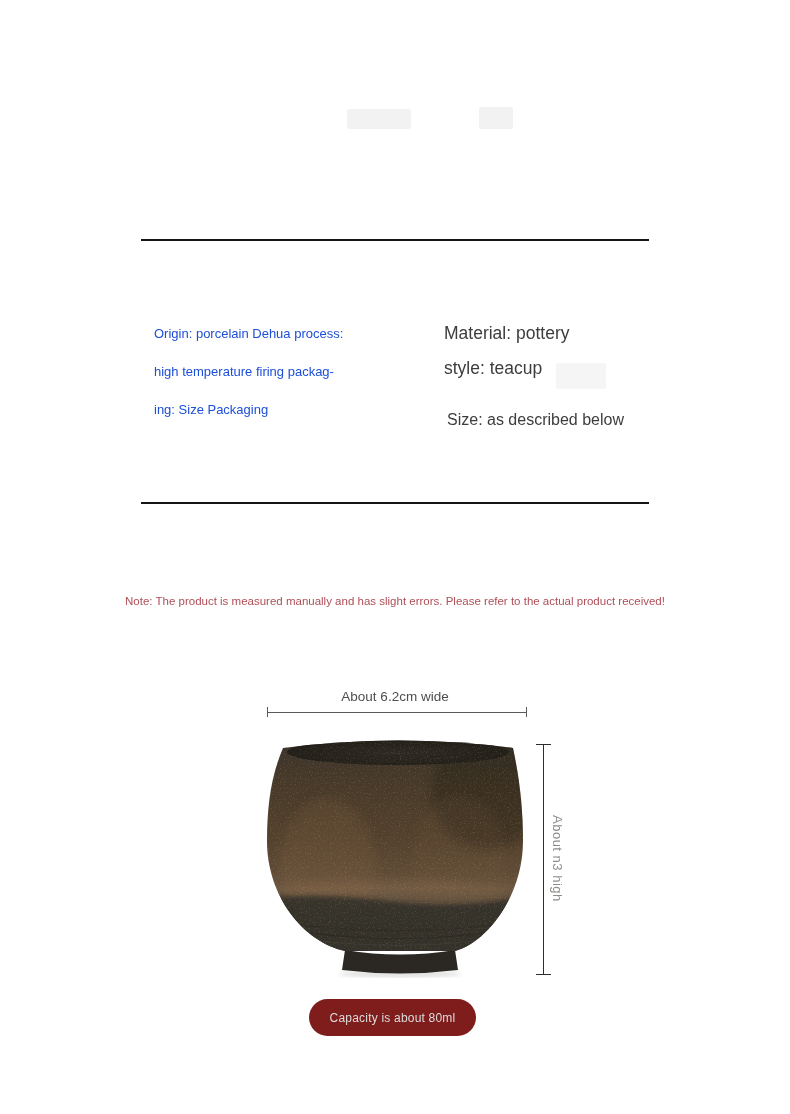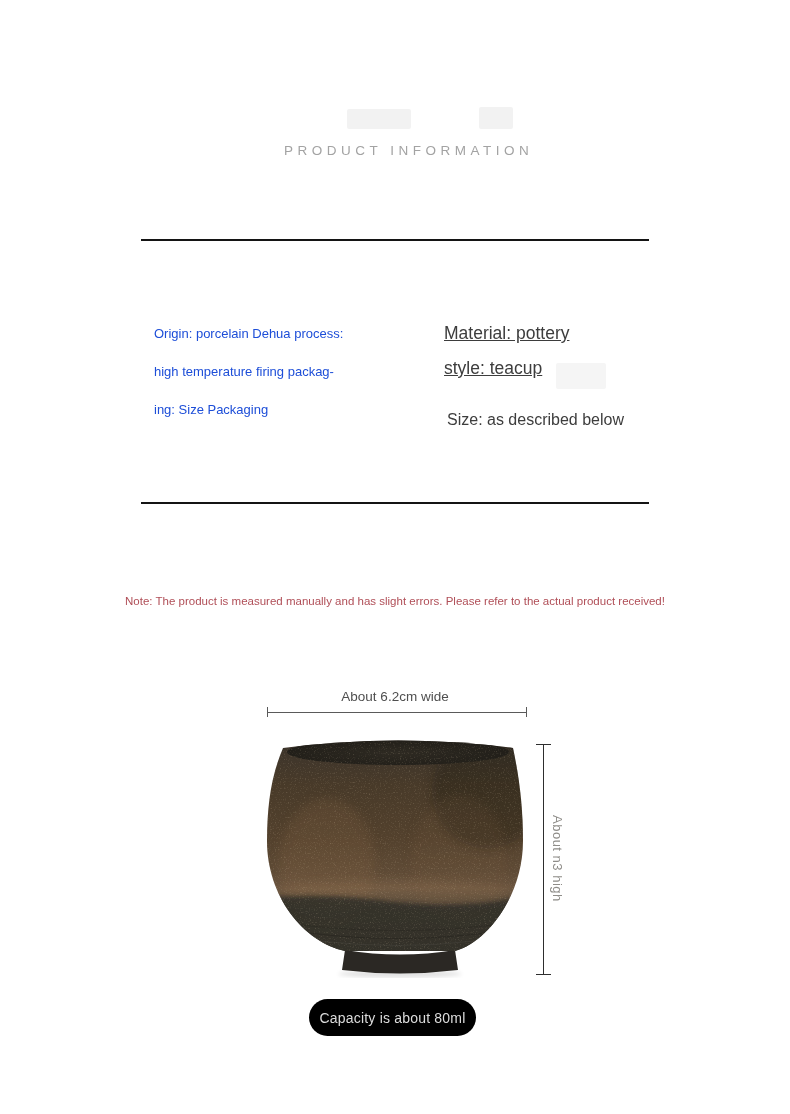--- a/index.html
+++ b/index.html
@@ -22,21 +22,21 @@
   .ghost.g2{left:479px;top:107px;width:34px;height:22px;}
   .ghost.g3{left:556px;top:363px;width:50px;height:26px;background:#f5f5f5;}
   
   .divider{position:absolute;left:141px;width:508px;height:2px;background:#141414;}
   .divider.d1{top:239px;}
   .divider.d2{top:502px;}
   
   .specs-left{position:absolute;left:154px;top:327px;}
   .specs-left p{margin:0 0 24px 0;font-size:13px;line-height:14px;color:#1d4ed8;}
   .specs-right{position:absolute;left:444px;top:323px;}
-  .specs-right .big{margin:0;font-size:17.5px;line-height:21px;color:#3d3d3d;text-decoration:underline;}
+  .specs-right .big{margin:0;font-size:17.5px;line-height:21px;color:#3d3d3d;}
   .specs-right .big.m1{margin-bottom:14px;}
   .specs-right .big.m2{margin-bottom:31px;}
   .specs-right .mid{margin:0 0 0 3px;font-size:16px;line-height:19px;color:#3d3d3d;}
   
   .note{
     position:absolute;left:75px;top:594px;width:640px;margin:0;
     text-align:center;font-size:11.5px;line-height:14px;color:#b04e57;
   }
   
   .width-label{
@@ -55,33 +55,32 @@
   }
   .v-measure .bar{position:absolute;top:0;bottom:0;left:7px;border-left:1px solid #2e2e2e;}
   .v-label{
     position:absolute;left:550px;top:744px;height:229px;margin:0;
     writing-mode:vertical-rl;text-orientation:mixed;text-align:center;
     font-size:13px;color:#8f8d89;letter-spacing:0.5px;
   }
   
   .badge{
     position:absolute;left:309px;top:999px;width:167px;height:37px;
-    background:#000000;border-radius:18.5px;
+    background:#7f1d1d;border-radius:18.5px;
     display:flex;align-items:center;justify-content:center;
-    font-size:14px;color:#dcdcdc;letter-spacing:0.2px;
+    font-size:12px;color:#dcdcdc;letter-spacing:0.2px;
   }
 </style>
 </head>
 <body>
 
 <div class="page">
 
   <div class="ghost g1"></div>
   <div class="ghost g2"></div>
-  <p class="subtitle">PRODUCT INFORMATION</p>
 
   <div class="divider d1"></div>
 
   <div class="specs-left">
     <p>Origin: porcelain Dehua process:</p>
     <p>high temperature firing packag-</p>
     <p>ing: Size Packaging</p>
   </div>
   <div class="specs-right">
     <p class="big m1">Material: pottery</p>

